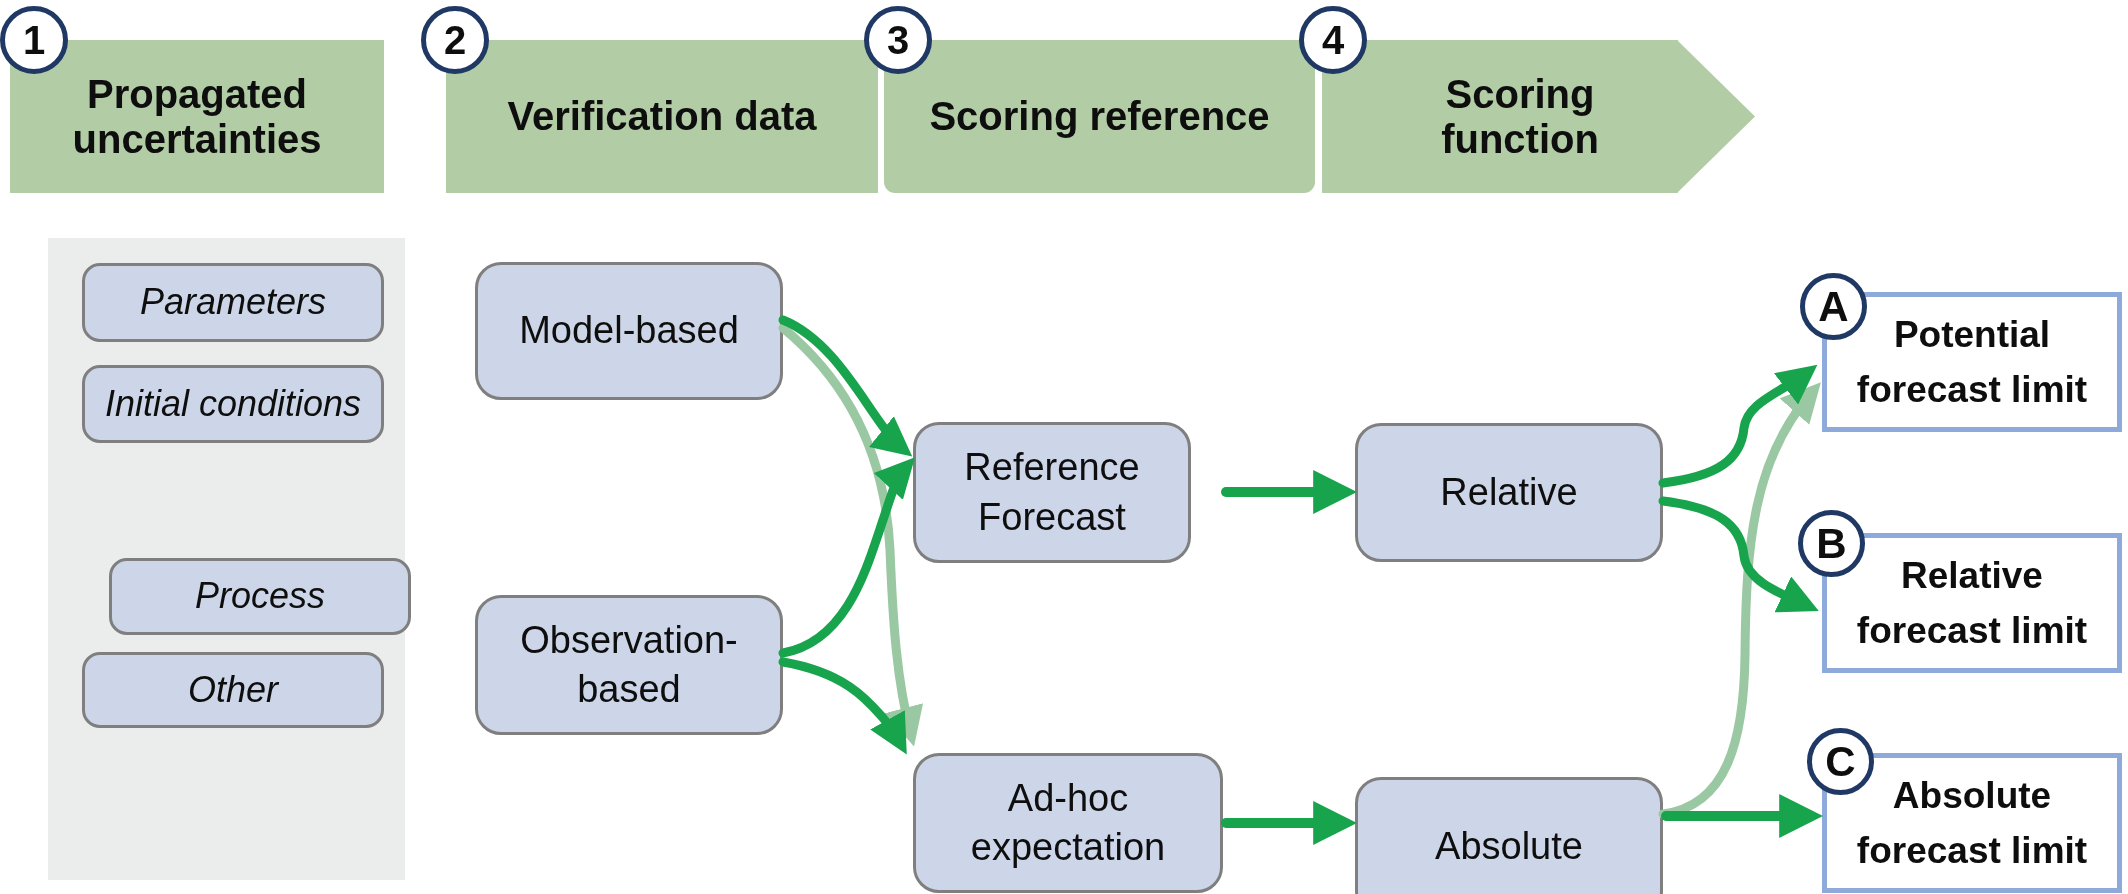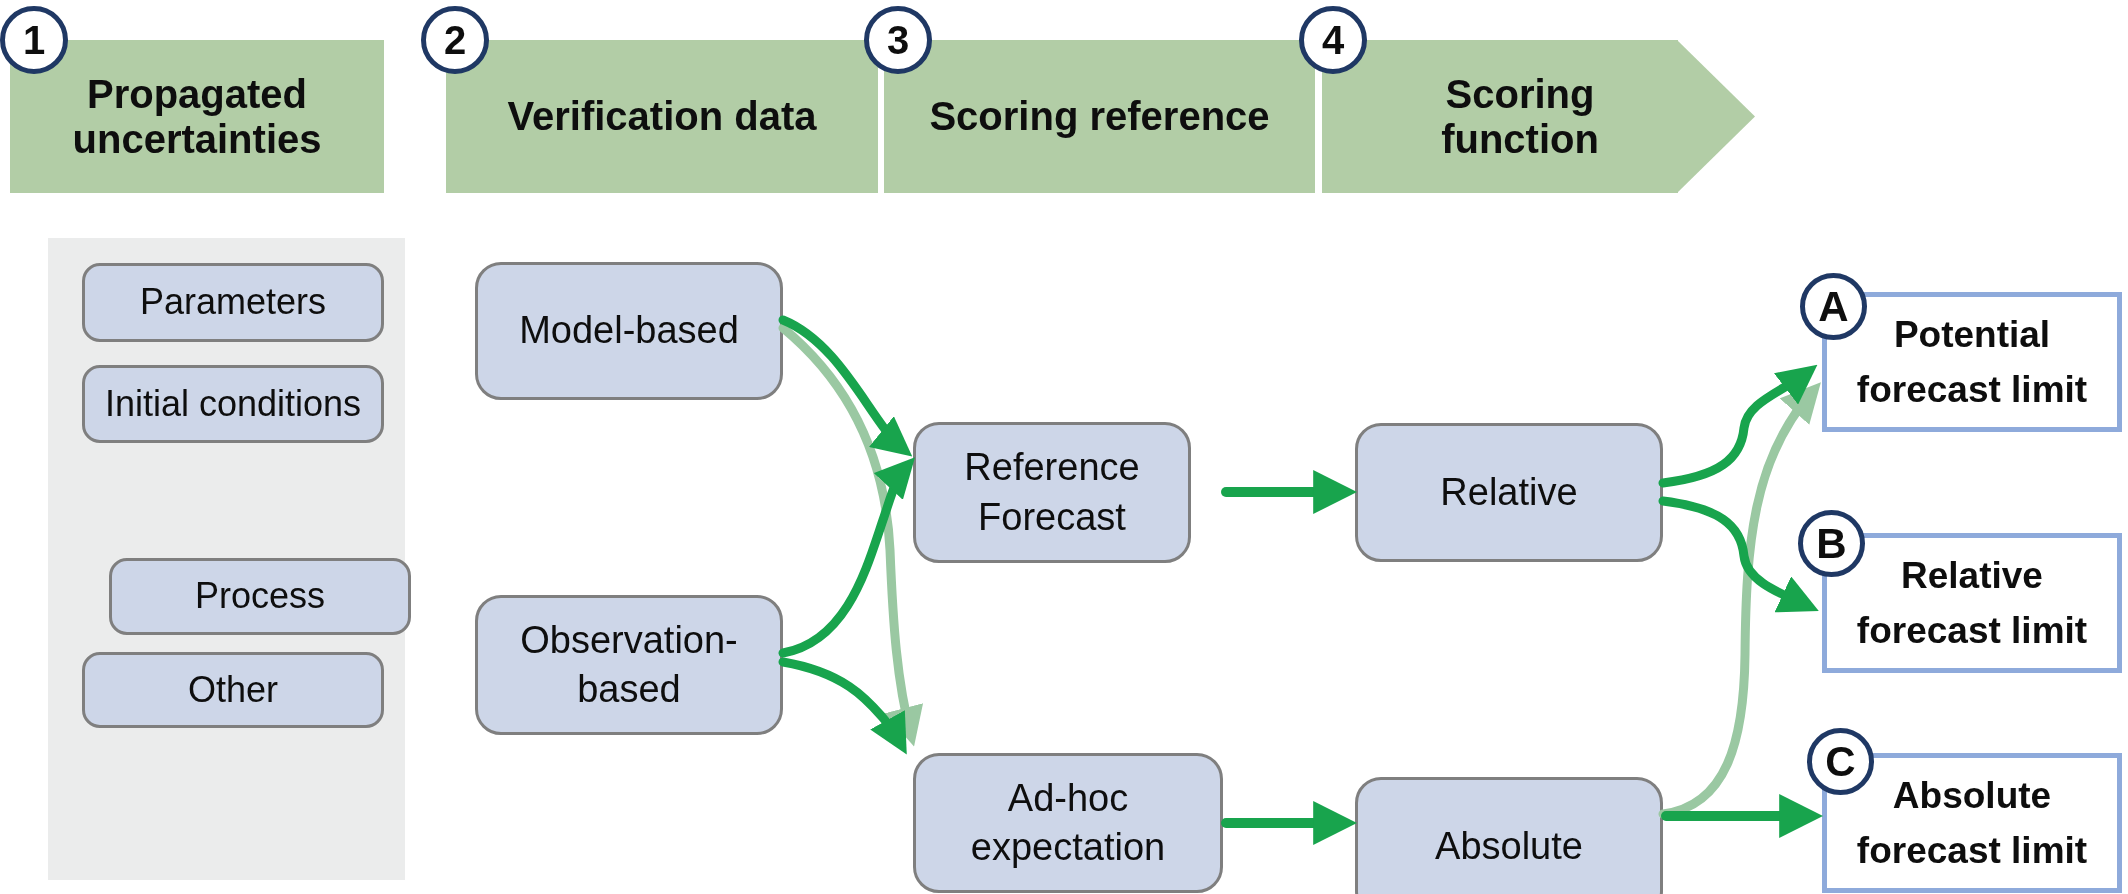--- a/index.html
+++ b/index.html
@@ -21,21 +21,21 @@
     position:absolute;top:6px;width:68px;height:68px;border-radius:50%;
     background:#ffffff;border:5px solid #1f3864;box-sizing:border-box;
     display:flex;align-items:center;justify-content:center;
     font-weight:bold;font-size:40px;color:#0e0e0e;
   }
   
   .panel{position:absolute;left:48px;top:238px;width:357px;height:642px;background:#ebecec;}
   .ubox{
     position:absolute;left:82px;width:302px;background:#cdd6e8;border:3px solid #7f7f7f;
     border-radius:18px;box-sizing:border-box;display:flex;align-items:center;justify-content:center;
-    font-size:36px;line-height:1.08;text-align:center;color:#0e0e0e;
+    font-size:36px;line-height:1.08;text-align:center;color:#0e0e0e;font-style:italic;
   }
   
   .bluebox{
     position:absolute;background:#cdd6e8;border:3px solid #7f7f7f;border-radius:26px;
     box-sizing:border-box;display:flex;align-items:center;justify-content:center;
     font-size:38px;line-height:1.3;text-align:center;color:#0e0e0e;padding:0 28px;
   }
   
   .outcome{
     position:absolute;left:1822px;width:300px;height:140px;background:#ffffff;
@@ -55,21 +55,21 @@
 <body>
 
 <div class="canvas">
 
   <div class="seg" style="left:10px;width:374px;padding:0 20px;box-sizing:border-box;">
     <span>Propagated uncertainties</span>
   </div>
   <div class="seg" style="left:446px;width:432px;">
     <span>Verification data</span>
   </div>
-  <div class="seg" style="left:884px;width:431px;">
+  <div class="seg" style="left:884px;width:431px;border-radius:11px;">
     <span>Scoring reference</span>
   </div>
   <div class="seg" style="left:1322px;width:356px;padding-left:40px;box-sizing:border-box;">
     <span>Scoring function</span>
   </div>
   <div class="seg-tip"></div>
 
   <div class="num-circle" style="left:0px;">
     <span>1</span>
   </div>

